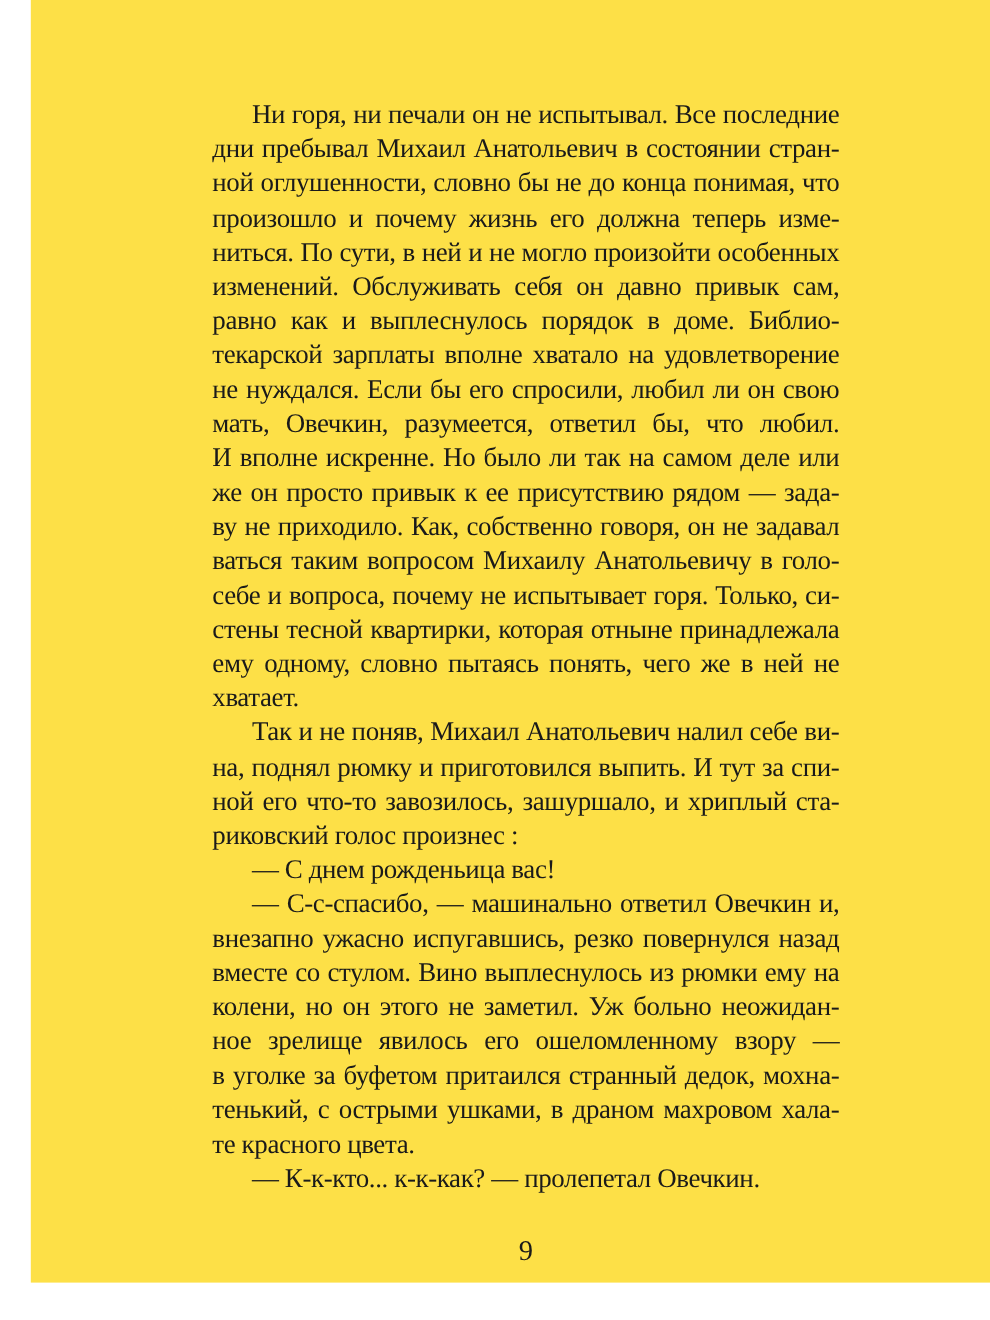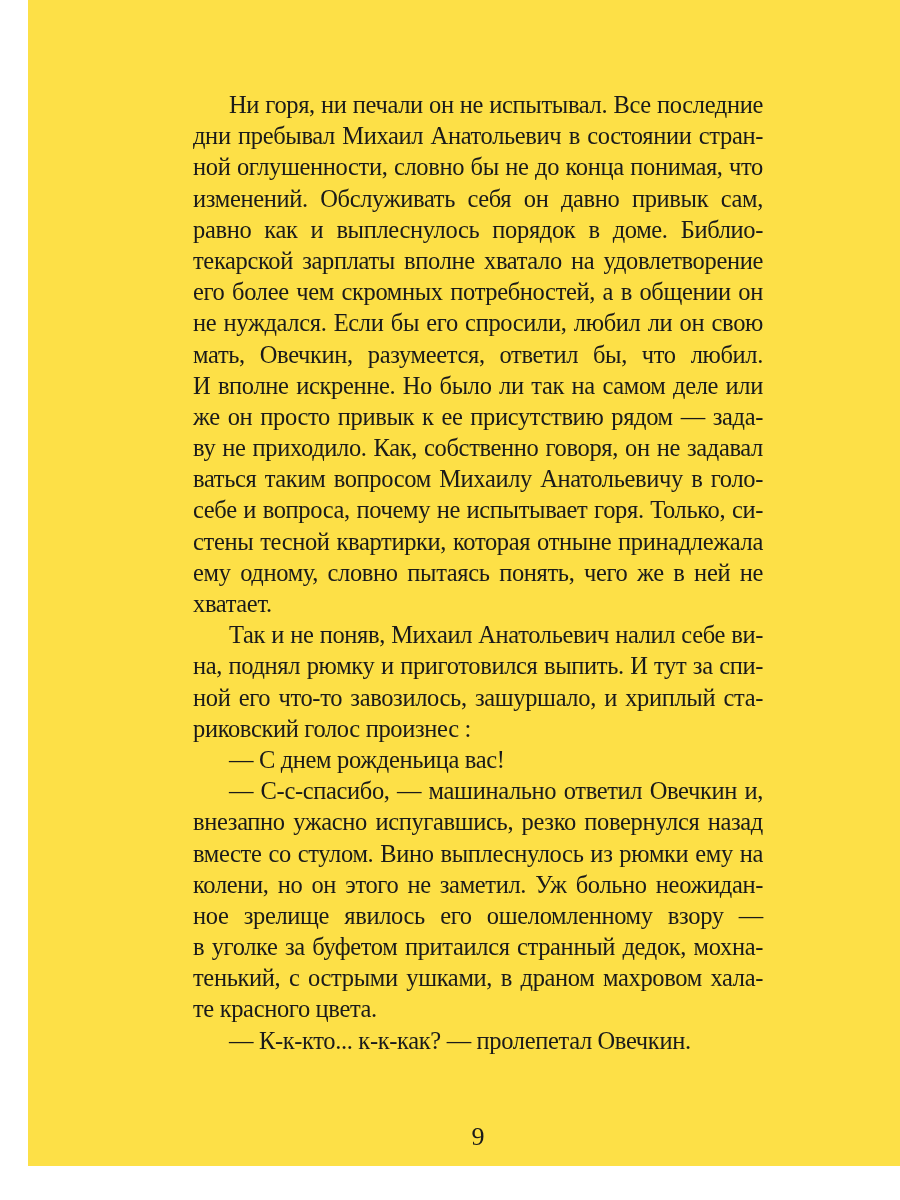--- a/index.html
+++ b/index.html
@@ -57,24 +57,25 @@
   </style>
 </head>
 <body>
 
 <div class="page">
   <div class="text-block" id="text-block">
       <div>
         <span class="line indent">Ни горя, ни печали он не испытывал. Все последние</span>
         <span class="line">дни пребывал Михаил Анатольевич в состоянии стран-</span>
         <span class="line">ной оглушенности, словно бы не до конца понимая, что</span>
+        <span class="line">произошло и почему жизнь его должна теперь изме-</span>
+        <span class="line">ниться. По сути, в ней и не могло произойти особенных</span>
         <span class="line">изменений. Обслуживать себя он давно привык сам,</span>
         <span class="line">равно как и выплеснулось порядок в доме. Библио-</span>
         <span class="line">текарской зарплаты вполне хватало на удовлетворение</span>
-        <span class="line">его более чем скромных потребностей, а в общении он</span>
         <span class="line">не нуждался. Если бы его спросили, любил ли он свою</span>
         <span class="line">мать, Овечкин, разумеется, ответил бы, что любил.</span>
         <span class="line">И вполне искренне. Но было ли так на самом деле или</span>
         <span class="line">же он просто привык к ее присутствию рядом — зада-</span>
         <span class="line">ву не приходило. Как, собственно говоря, он не задавал</span>
         <span class="line">ваться таким вопросом Михаилу Анатольевичу в голо-</span>
         <span class="line">себе и вопроса, почему не испытывает горя. Только, си-</span>
         <span class="line">стены тесной квартирки, которая отныне принадлежала</span>
         <span class="line">ему одному, словно пытаясь понять, чего же в ней не</span>
         <span class="line last">хватает.</span>

